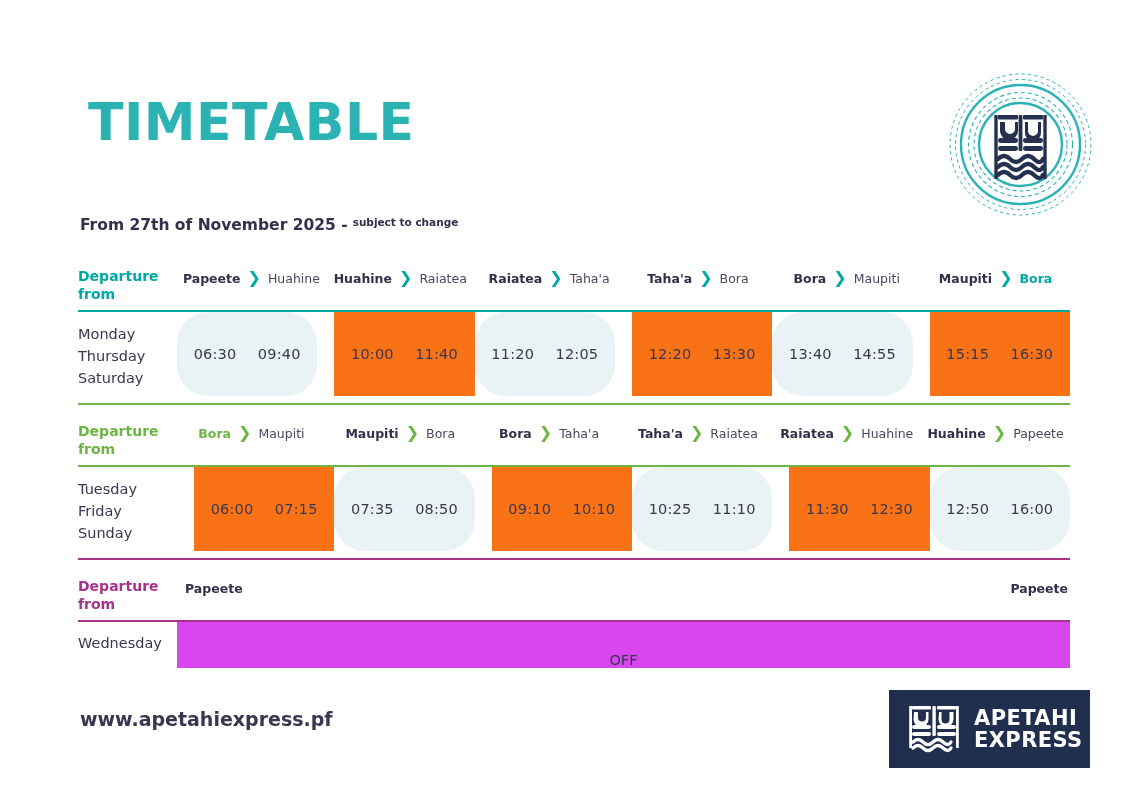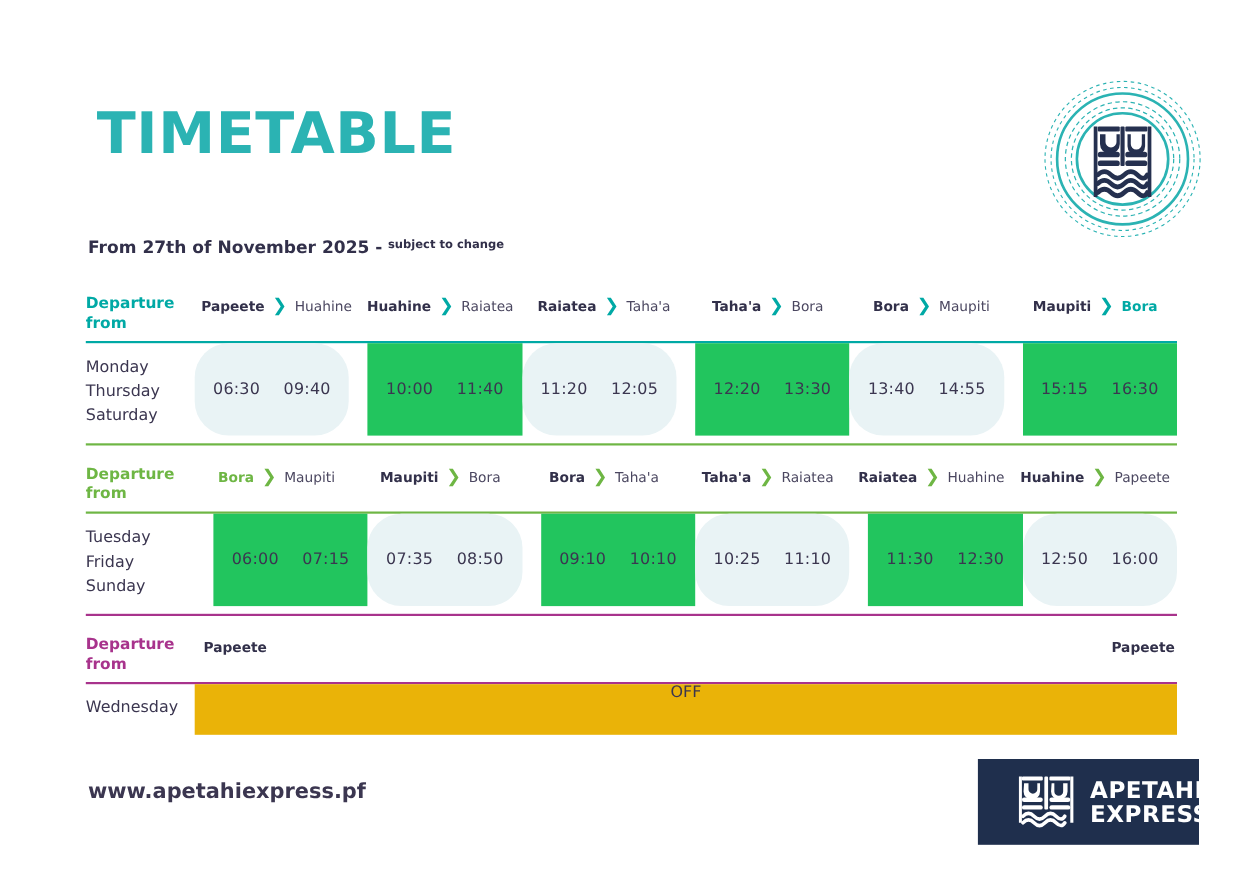--- a/index.html
+++ b/index.html
@@ -136,21 +136,21 @@
 
   .leg-cell {
     flex: 1 1 0;
     display: flex;
     align-items: center;
     justify-content: space-around;
     min-height: 84px;
     padding: 0 6px;
   }
   .leg-cell.tint-blue { background: #e9f3f5; border-radius: 31px; }
-  .leg-cell.tint-cream { background: #22c55e; margin-left: 17px; }
+  .leg-cell.tint-cream { background: #f97316; margin-left: 17px; }
 
   .time {
     font-size: 14.5px;
     color: #3b3650;
     font-family: "DejaVu Sans", sans-serif;
     letter-spacing: 0.2px;
   }
 
   
   .accent-teal { color: #00a9a5; }
@@ -174,24 +174,24 @@
   }
   .off-port {
     font-size: 12.5px;
     font-weight: bold;
     color: #32304a;
     font-family: "DejaVu Sans", sans-serif;
   }
   .off-body { display: flex; align-items: stretch; }
   .off-band {
     flex: 1 1 auto;
-    background: #eab308;
+    background: #d946ef;
     min-height: 46px;
     display: flex;
-    align-items: flex-start;
+    align-items: flex-end;
     justify-content: center;
   }
   .off-text {
     font-size: 14.5px;
     color: #3b3650;
     font-family: "DejaVu Sans", sans-serif;
   }
   .off-dayname {
     font-size: 14.5px;
     color: #3b3650;
@@ -212,21 +212,21 @@
   .brand-box {
     position: absolute;
     left: 889px;
     top: 690px;
     width: 201px;
     height: 78px;
     background: #1f2f4d;
     display: flex;
     align-items: center;
     gap: 13px;
-    padding-left: 37px;
+    padding-left: 20px;
   }
   .brand-text {
     color: #ffffff;
     font-family: "DejaVu Sans", sans-serif;
     font-weight: bold;
     font-size: 21px;
     line-height: 1.06;
     letter-spacing: 0.4px;
   }
 </style>

